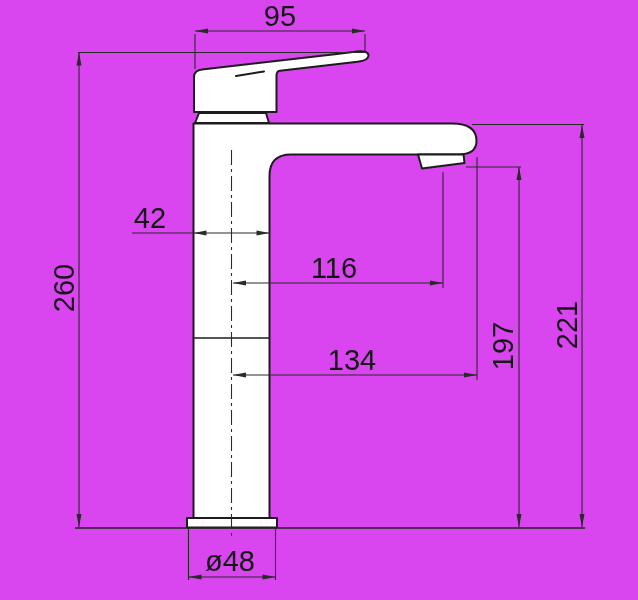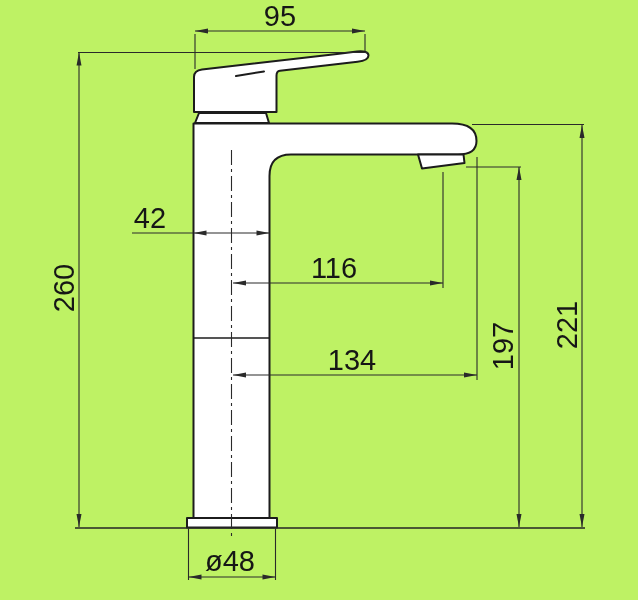--- a/index.html
+++ b/index.html
@@ -4,21 +4,21 @@
 <style>
   html, body {
     margin: 0;
     padding: 0;
     background: #ffffff;
     font-family: "Liberation Sans", sans-serif;
   }
   .drawing-wrap {
     width: 638px;
     height: 600px;
-    background: #bef264;
+    background: #d946ef;
     position: relative;
     overflow: hidden;
   }
   svg { display: block; }
   .outline {
     fill: #ffffff;
     stroke: #1c1c1c;
     stroke-width: 2;
     stroke-linejoin: round;
     stroke-linecap: round;

